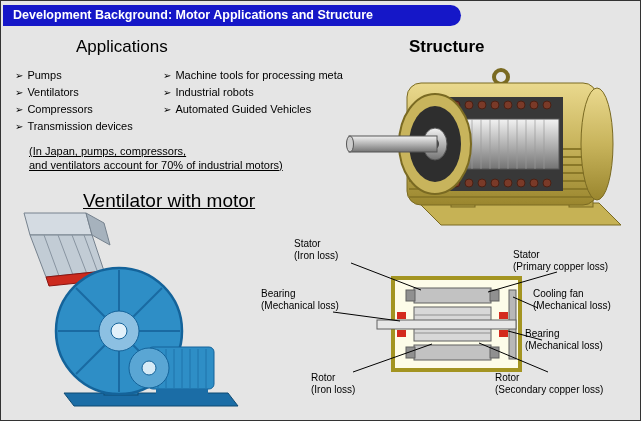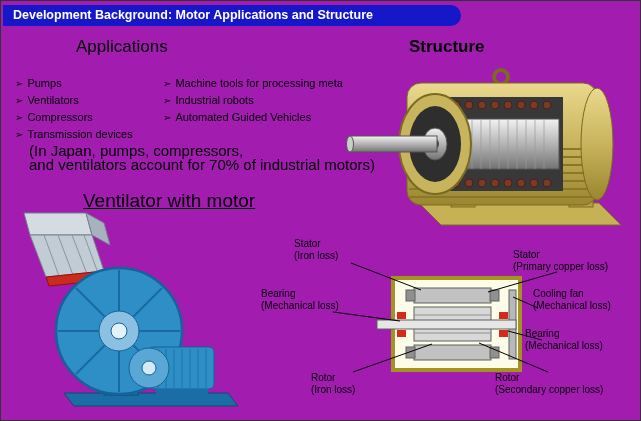--- a/index.html
+++ b/index.html
@@ -1,28 +1,28 @@
 <!DOCTYPE html>
 <html><head>
 <meta charset="utf-8">
 <style>
   html,body{margin:0;padding:0;}
   body{font-family:"Liberation Sans", sans-serif; background:#9a9a9a;}
-  #slide{position:relative;width:639px;height:419px;background:#a21caf;border:1px solid #333;overflow:hidden;}
+  #slide{position:relative;width:639px;height:419px;background:#e5e5e5;border:1px solid #333;overflow:hidden;}
 
   .banner{position:absolute;left:2px;top:4px;width:448px;height:21px;background:#1517c8;color:#fff;
     font-size:12.5px;font-weight:bold;line-height:21px;padding-left:10px;border-radius:0 11px 11px 0;}
 
   .heading{position:absolute;font-size:17px;color:#000;}
 
-  .list{position:absolute;font-size:11px;color:#000;margin-top:8px;}
+  .list{position:absolute;font-size:11px;color:#000;}
   .li{height:17px;line-height:17px;white-space:nowrap;}
   .blt{font-size:10px;margin-right:4px;}
 
-  .note{position:absolute;left:28px;top:143px;font-size:15px;line-height:14px;color:#000;}
+  .note{position:absolute;left:28px;top:143px;font-size:11px;line-height:14px;color:#000;text-decoration:underline;}
 
   .vent-heading{position:absolute;left:82px;top:189px;font-size:19px;color:#000;text-decoration:underline;}
 
   .loss-label{position:absolute;font-size:10px;line-height:12px;color:#000;text-align:left;z-index:5;}
   .loss-label span{display:block;}
 
   .illus{position:absolute;z-index:1;}
   .overlay{position:absolute;left:0;top:0;z-index:4;pointer-events:none;}
 </style>
 </head>

